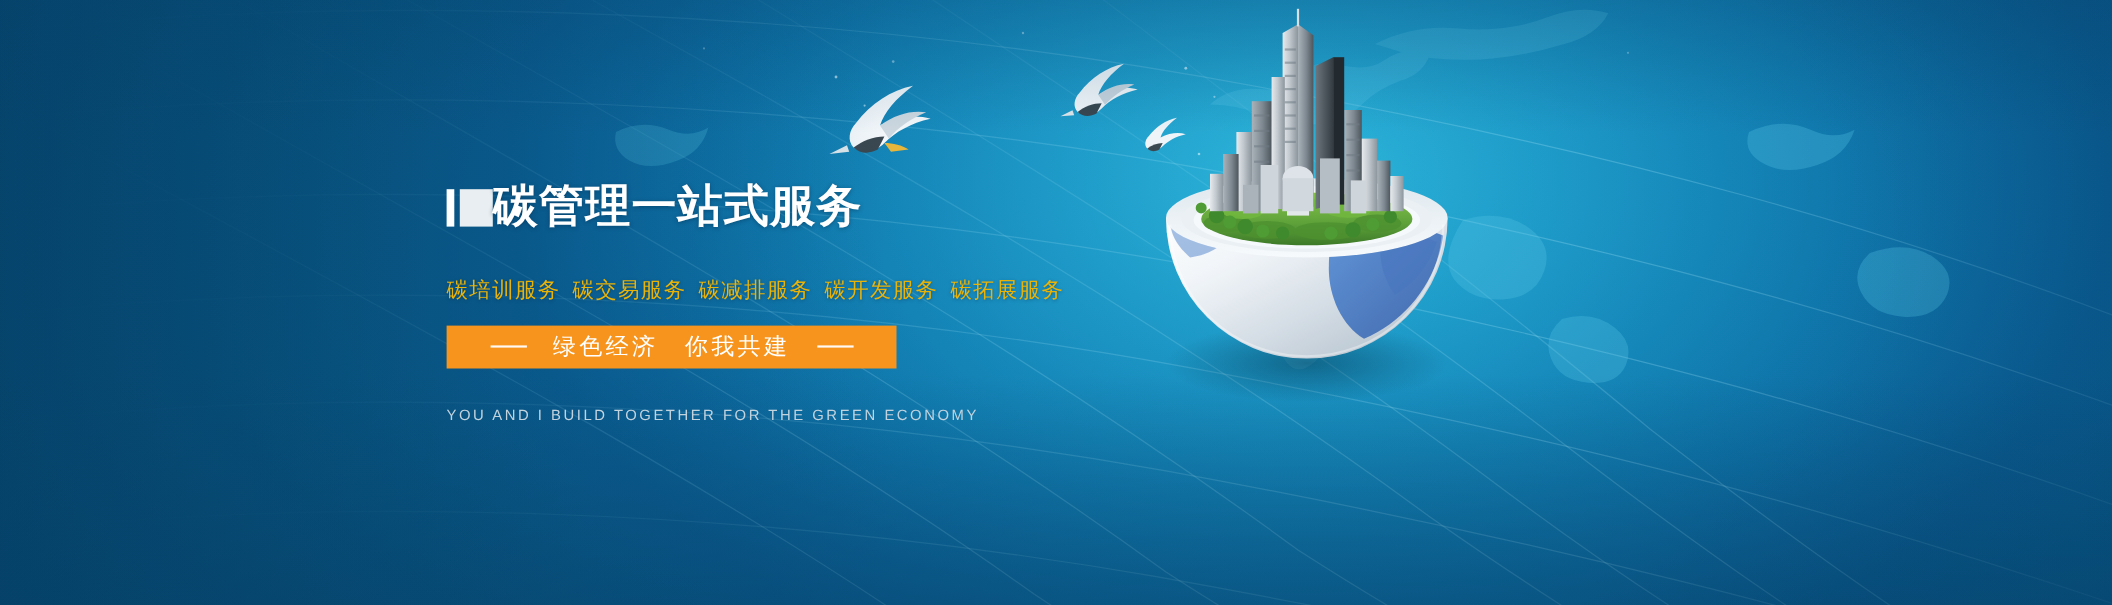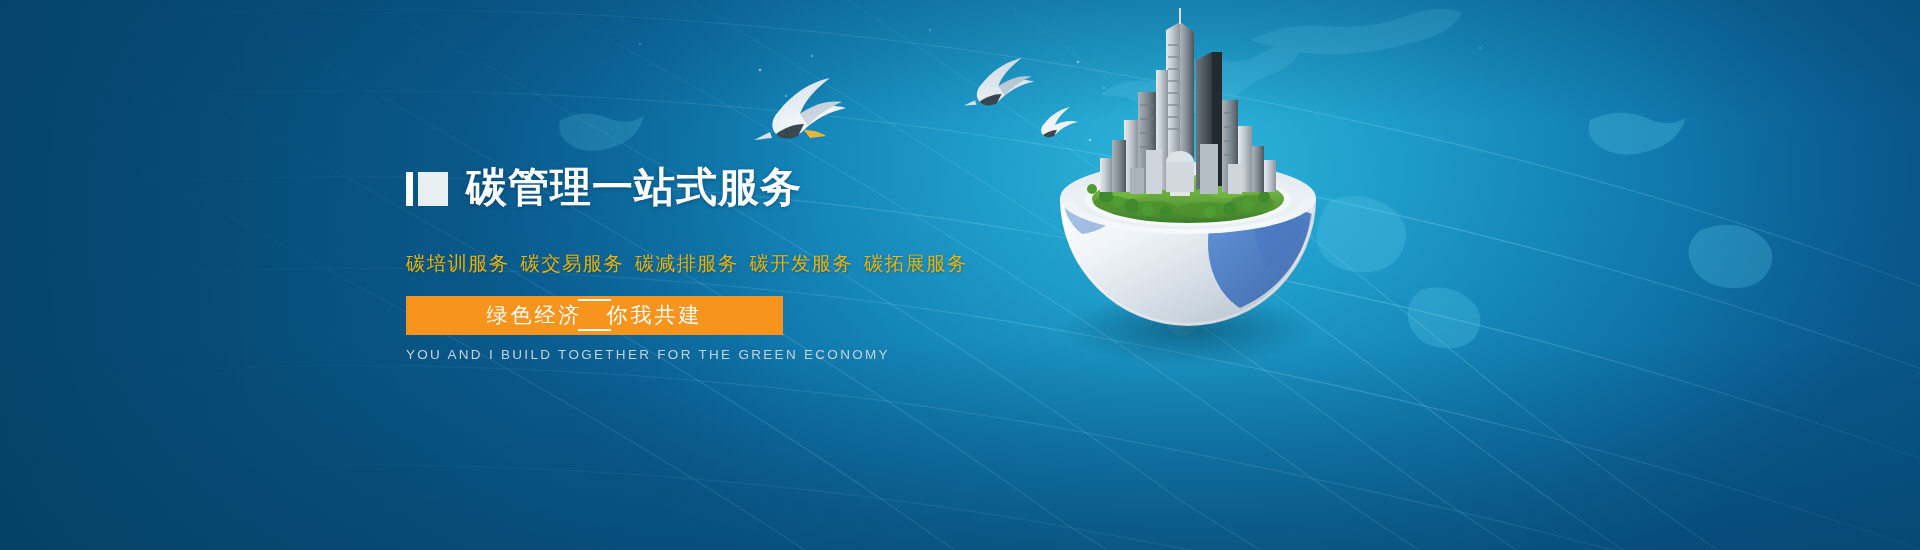--- a/index.html
+++ b/index.html
@@ -52,21 +52,20 @@
   
   .content {
     position: absolute;
     left: 406px;
     top: 140px;
     width: 760px;
   }
   .title-row {
     display: flex;
     align-items: center;
-    gap: 18px;
   }
   .mark {
     display: flex;
     align-items: center;
     gap: 5px;
     margin-top: 2px;
   }
   .mark .bar-thin {
     width: 7px;
     height: 34px;
@@ -93,45 +92,44 @@
     letter-spacing: 1.2px;
     white-space: nowrap;
     text-shadow: 0 1px 3px rgba(2,40,70,0.40);
   }
   .services .sep {
     display: inline-block;
     width: 11px;
   }
   .orange-bar {
     margin-top: 19px;
-    width: 377px;
+    width: 409px;
     height: 39px;
     background: #f7941d;
     display: flex;
     align-items: center;
     justify-content: center;
     gap: 0;
-    flex-direction: column;
   }
   .orange-bar .dash {
     display: inline-block;
     width: 33px;
     height: 2px;
     background: #ffffff;
     opacity: 0.95;
   }
   .orange-text {
     color: #ffffff;
     font-size: 21px;
     letter-spacing: 3px;
     padding: 0 24px;
     white-space: nowrap;
   }
   .tagline {
-    margin-top: 12px;
+    margin-top: 35px;
     width: 409px;
     text-align: left;
     color: #c2d3de;
     font-size: 13.5px;
     letter-spacing: 2.3px;
     white-space: nowrap;
   }
 
   .globe-wrap {
     position: absolute;

